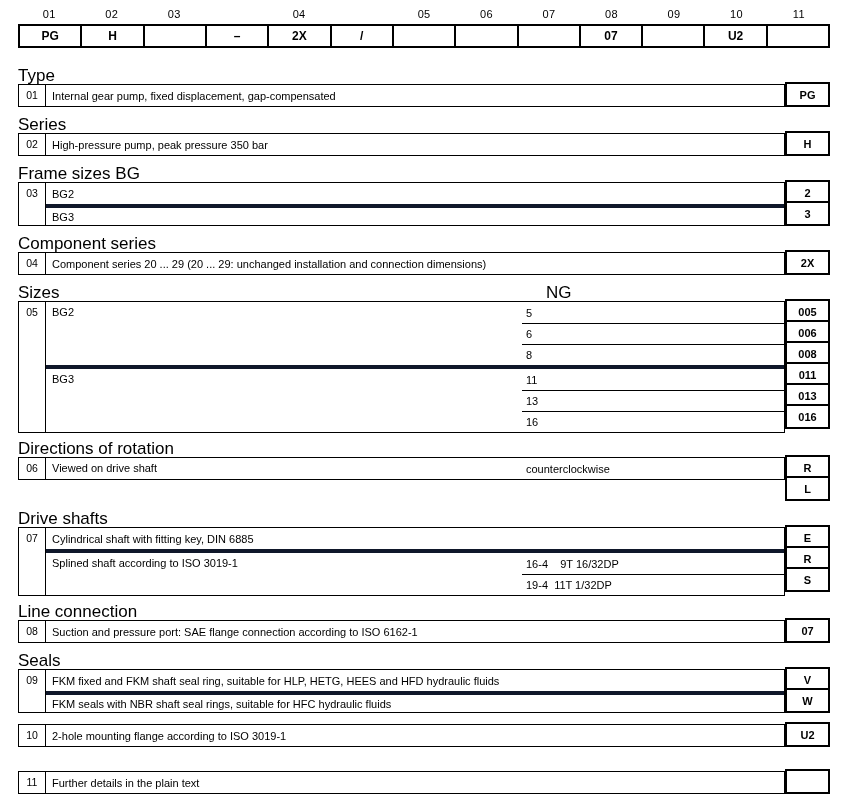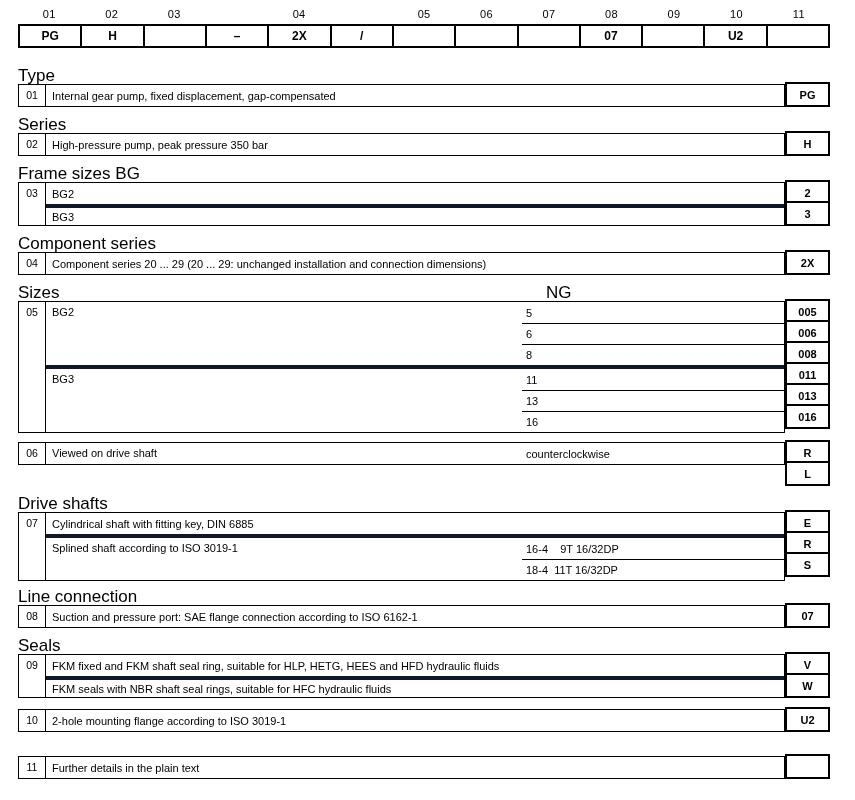--- a/index.html
+++ b/index.html
@@ -183,20 +183,21 @@
         <div class="codebox">006</div>
         <div class="codebox">008</div>
         <div class="codebox">011</div>
         <div class="codebox">013</div>
         <div class="codebox">016</div>
       </div>
     </div>
   </div>
 
   <div class="section">
+    <div class="sec-head">Directions of rotation</div>
     <div class="sec-body">
       <div class="tbl">
         <div class="numcol">06</div>
         <div class="flow">
           <div class="group">
             <div class="gdesc">Viewed on drive shaft</div>
             <div class="gmid">
               <div class="mrow">counterclockwise</div>
             </div>
           </div>
@@ -213,21 +214,21 @@
     <div class="sec-head">Drive shafts</div>
     <div class="sec-body">
       <div class="tbl">
         <div class="numcol">07</div>
         <div class="flow">
           <div class="row">Cylindrical shaft with fitting key, DIN 6885</div>
           <div class="group">
             <div class="gdesc">Splined shaft according to ISO 3019-1</div>
             <div class="gmid">
               <div class="mrow pre">16-4    9T 16/32DP</div>
-              <div class="mrow pre">18-4  11T 16/32DP</div>
+              <div class="mrow pre">19-4  11T 1/32DP</div>
             </div>
           </div>
         </div>
       </div>
       <div class="codecol">
         <div class="codebox">E</div>
         <div class="codebox">R</div>
         <div class="codebox">S</div>
       </div>
     </div>

